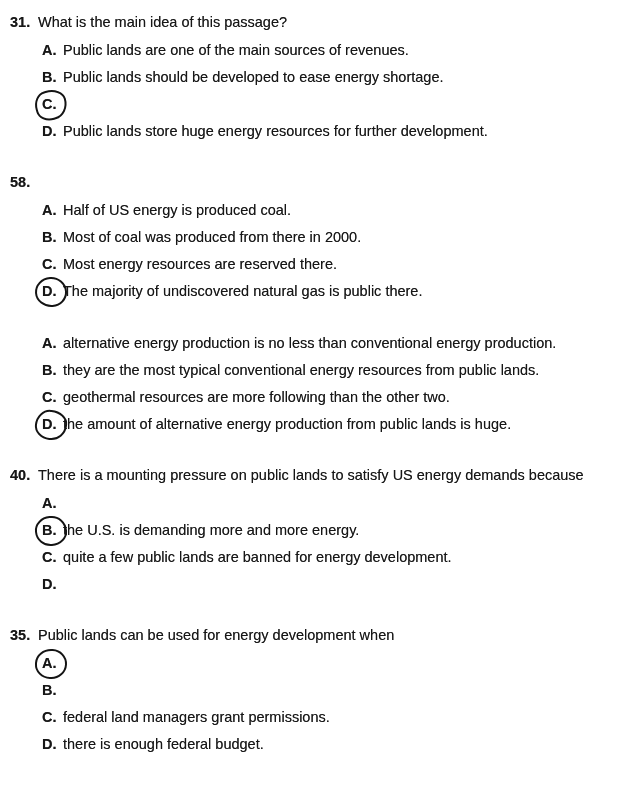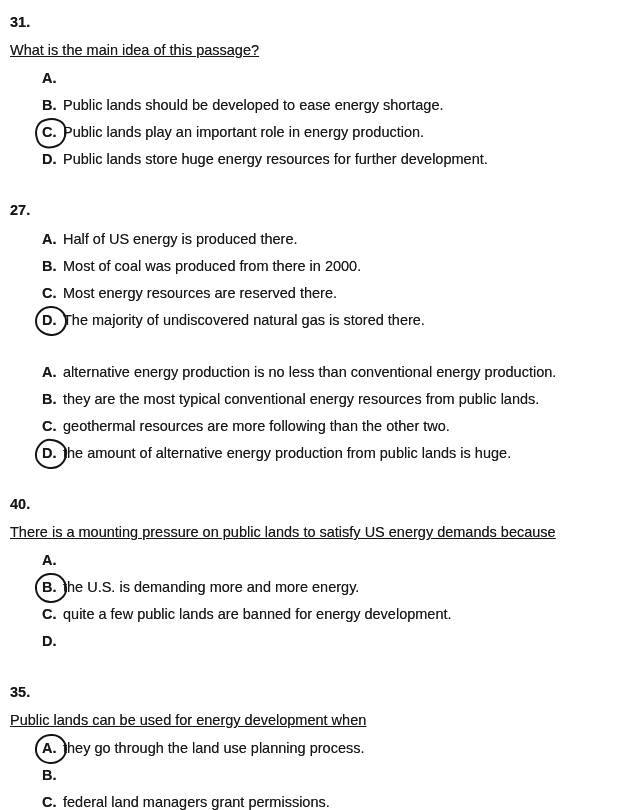--- a/index.html
+++ b/index.html
@@ -6,23 +6,23 @@
   html, body { width: 620px; height: 810px; overflow: hidden; }
   body {
     background: #ffffff;
     font-family: "Liberation Sans", sans-serif;
     font-size: 14.5px;
     color: #171717;
     padding: 9px 6px 0 10px;
     text-shadow: 0 0 0.45px rgba(0,0,0,0.55);
   }
   .question { margin-bottom: 25px; }
-  .q-head { display: flex; line-height: 27px; flex-direction: column; }
+  .q-head { display: flex; line-height: 27px; }
   .q-num  { flex: 0 0 28px; font-weight: bold; }
-  .q-text { max-width: 574px; text-decoration: underline; }
+  .q-text { max-width: 574px; }
   .option {
     display: flex;
     align-items: center;
     height: 27px;
     padding-left: 32px;
     white-space: nowrap;
   }
   .letter {
     flex: 0 0 21px;
     font-weight: bold;
@@ -51,54 +51,54 @@
 
 <main>
 
   <section class="question">
     <div class="q-head">
       <span class="q-num">31.</span>
       <span class="q-text">What is the main idea of this passage?</span>
     </div>
     <div class="option">
       <span class="letter">A.</span>
+      <span class="opt-text">Public lands are one of the main sources of revenues.</span>
     </div>
     <div class="option">
       <span class="letter">B.</span>
       <span class="opt-text">Public lands should be developed to ease energy shortage.</span>
     </div>
     <div class="option">
       <span class="letter circled">C.</span>
-      <span class="opt-text">Public lands play an important role in energy production.</span>
     </div>
     <div class="option">
       <span class="letter">D.</span>
       <span class="opt-text">Public lands store huge energy resources for further development.</span>
     </div>
   </section>
 
   <section class="question">
     <div class="q-head">
-      <span class="q-num">27.</span>
+      <span class="q-num">58.</span>
     </div>
     <div class="option">
       <span class="letter">A.</span>
-      <span class="opt-text">Half of US energy is produced there.</span>
+      <span class="opt-text">Half of US energy is produced coal.</span>
     </div>
     <div class="option">
       <span class="letter">B.</span>
       <span class="opt-text">Most of coal was produced from there in 2000.</span>
     </div>
     <div class="option">
       <span class="letter">C.</span>
       <span class="opt-text">Most energy resources are reserved there.</span>
     </div>
     <div class="option">
       <span class="letter circled">D.</span>
-      <span class="opt-text">The majority of undiscovered natural gas is stored there.</span>
+      <span class="opt-text">The majority of undiscovered natural gas is public there.</span>
     </div>
   </section>
 
   <section class="question">
     <div class="option">
       <span class="letter">A.</span>
       <span class="opt-text">alternative energy production is no less than conventional energy production.</span>
     </div>
     <div class="option">
       <span class="letter">B.</span>
@@ -135,21 +135,20 @@
     </div>
   </section>
 
   <section class="question">
     <div class="q-head">
       <span class="q-num">35.</span>
       <span class="q-text">Public lands can be used for energy development when</span>
     </div>
     <div class="option">
       <span class="letter circled">A.</span>
-      <span class="opt-text">they go through the land use planning process.</span>
     </div>
     <div class="option">
       <span class="letter">B.</span>
     </div>
     <div class="option">
       <span class="letter">C.</span>
       <span class="opt-text">federal land managers grant permissions.</span>
     </div>
     <div class="option">
       <span class="letter">D.</span>

